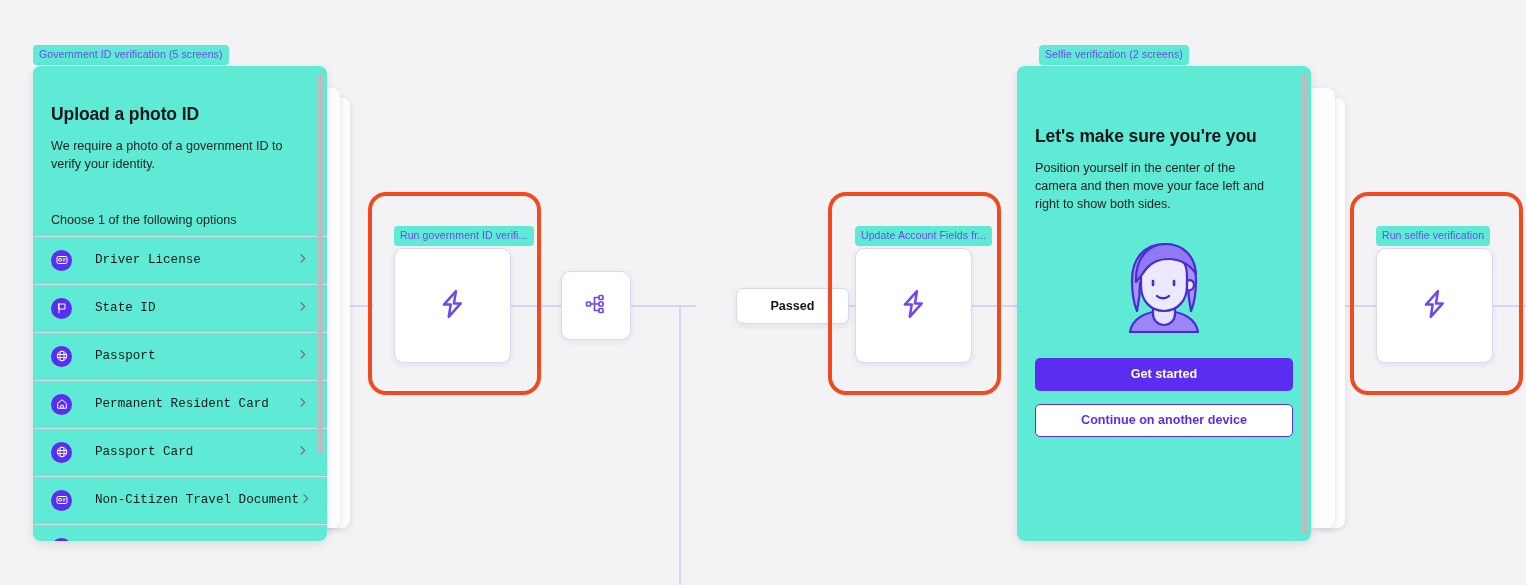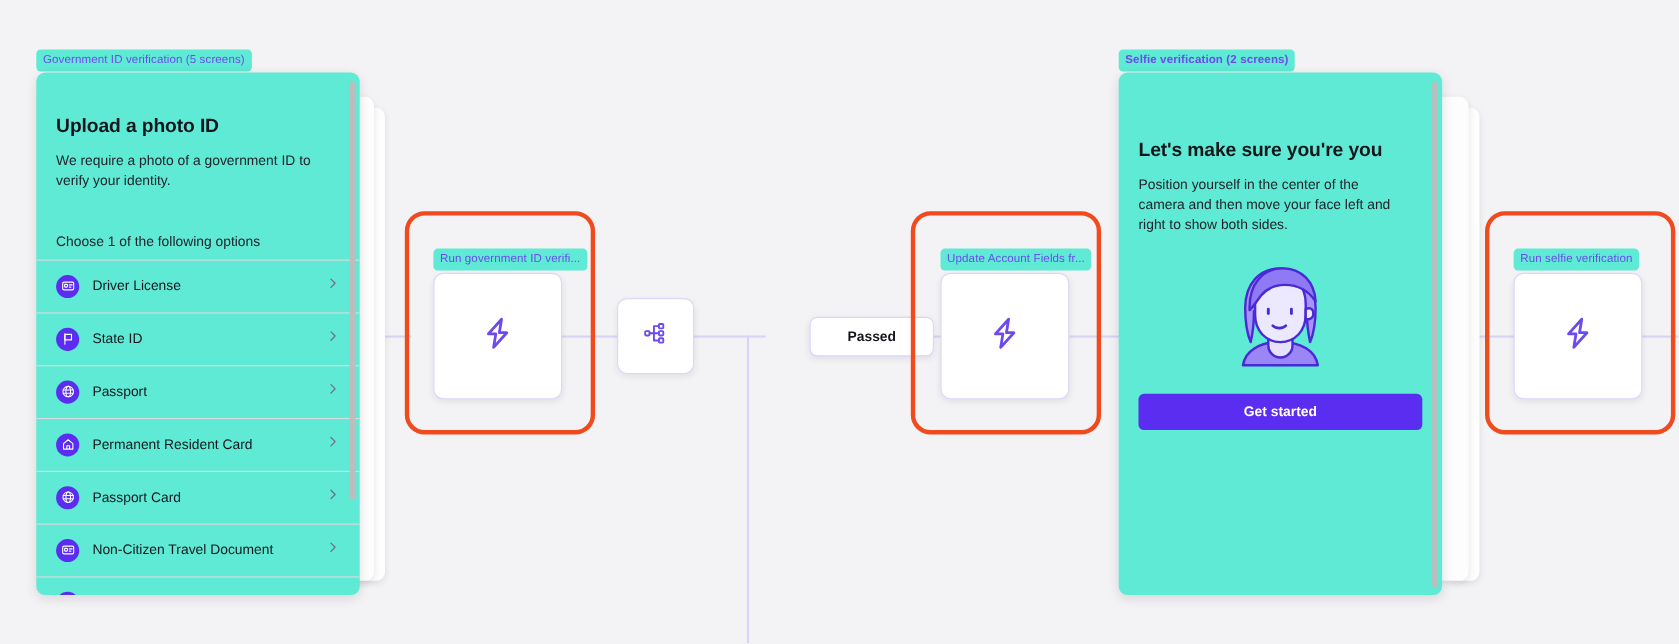--- a/index.html
+++ b/index.html
@@ -93,25 +93,26 @@
   }
   .opt-icon {
     width: 21px; height: 21px;
     border-radius: 50%;
     background: #5b2df0;
     display: flex; align-items: center; justify-content: center;
     flex: 0 0 auto;
   }
   .opt-icon svg { display: block; }
   .opt-label {
-    margin-left: 12px;
+    margin-left: 23px;
     font-size: 12.6px;
     color: #17171f;
     flex: 1 1 auto;
     white-space: nowrap;
+    font-family: Liberation Mono, monospace;
   }
   .chev {
     color: #6f6f82;
     flex: 0 0 auto;
   }
 
   
   .avatar-wrap {
     display: flex; justify-content: center;
     margin-top: 22px;
@@ -312,21 +313,21 @@
   <div class="ring" style="left:828px; top:192px; width:173px; height:203px;"></div>
   <div class="grp-label" style="left:855px; top:226px;">Update Account Fields fr...</div>
   <div class="node" style="left:855px; top:248px; width:117px; height:115px;">
     <span>
       <svg width="32" height="32" viewBox="0 0 24 24" fill="none" stroke="#6d4aed" stroke-width="1.9" stroke-linecap="round" stroke-linejoin="round">
         <path d="M14.2 2.4 5.2 12.4h5.1l-1.5 9.2 9-10h-5.1z"></path>
       </svg>
     </span>
   </div>
 
-  <div class="grp-label" style="left:1017px; top:45px;font-weight:bold;">Selfie verification (2 screens)</div>
+  <div class="grp-label" style="left:1039px; top:45px;">Selfie verification (2 screens)</div>
 
   <div class="stack" style="left:1315px; top:98px; width:30px; height:430px;"></div>
   <div class="stack" style="left:1305px; top:88px; width:30px; height:440px;"></div>
 
   <div class="screen-card" style="left:1017px; top:66px; width:294px; height:475px;">
     <div class="card-scrollbar" style="top:8px; height:460px;"></div>
 
     <div class="pad" style="padding-top:60px;">
       <div class="screen-title">Let's make sure you're you</div>
       <div class="screen-body" style="margin-top:13px; width:245px;">Position yourself in the center of the camera and then move your face left and right to show both sides.</div>
@@ -349,20 +350,21 @@
 
         <path d="M41 45v4" stroke="#4a2ad6" stroke-width="2.6" stroke-linecap="round"></path>
         <path d="M62 45v4" stroke="#4a2ad6" stroke-width="2.6" stroke-linecap="round"></path>
 
         <path d="M45 60c3 3 9 3 12 0" stroke="#4a2ad6" stroke-width="2.4" stroke-linecap="round"></path>
       </svg>
     </div>
 
     <div style="margin-top:24px;">
       <div class="btn-primary">Get started</div>
+      <div class="btn-secondary">Continue on another device</div>
     </div>
   </div>
 
   <div class="ring" style="left:1350px; top:192px; width:173px; height:203px;"></div>
   <div class="grp-label" style="left:1376px; top:226px;">Run selfie verification</div>
   <div class="node" style="left:1376px; top:248px; width:117px; height:115px;">
     <span>
       <svg width="32" height="32" viewBox="0 0 24 24" fill="none" stroke="#6d4aed" stroke-width="1.9" stroke-linecap="round" stroke-linejoin="round">
         <path d="M14.2 2.4 5.2 12.4h5.1l-1.5 9.2 9-10h-5.1z"></path>
       </svg>

